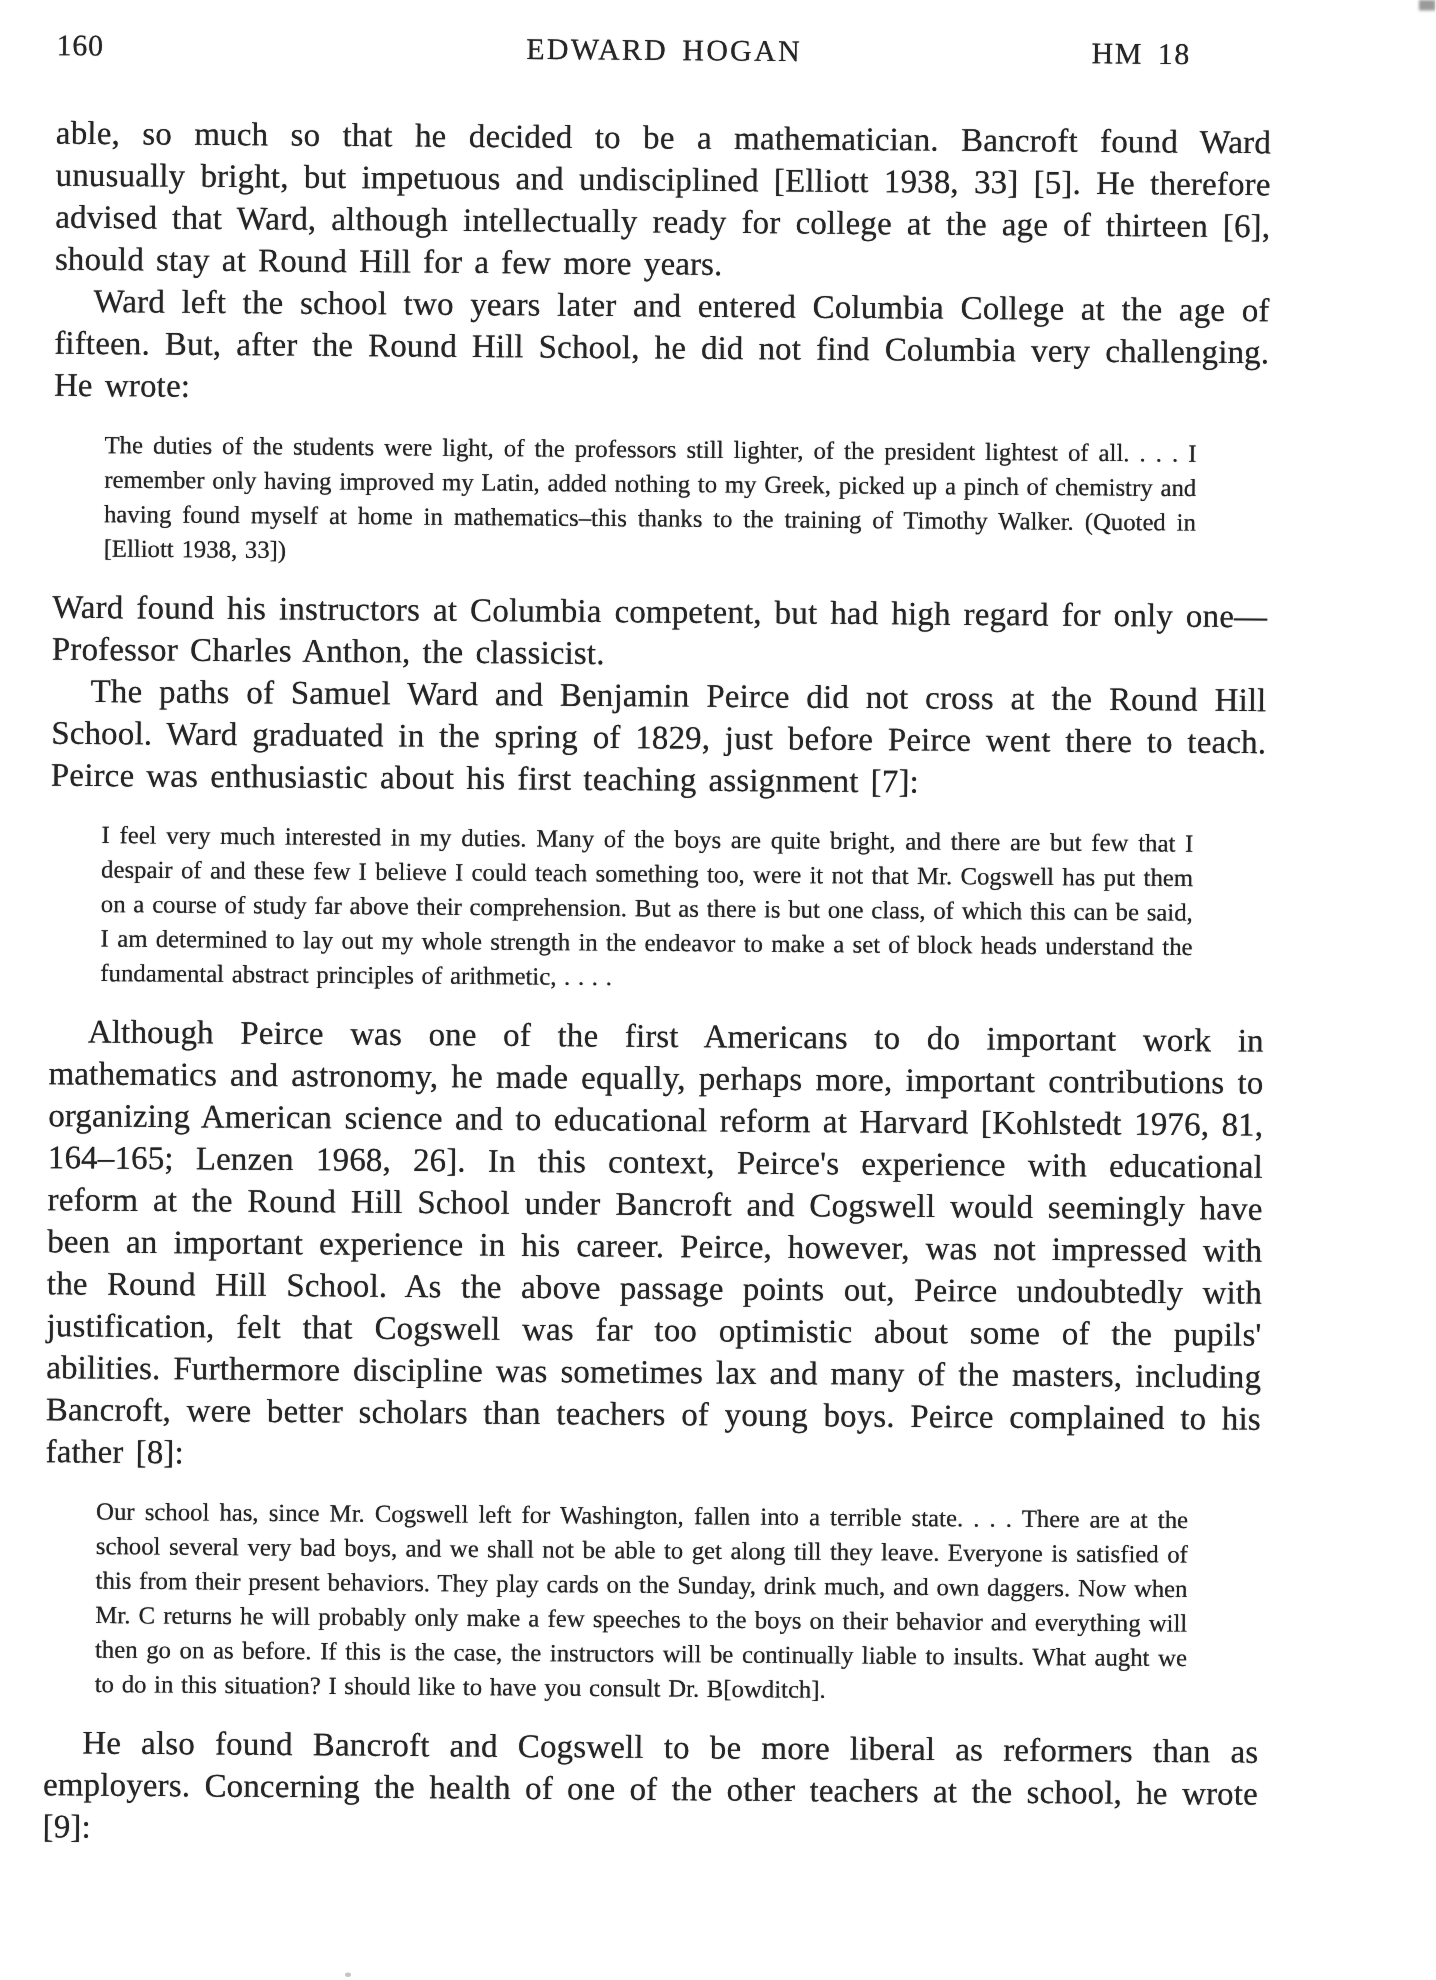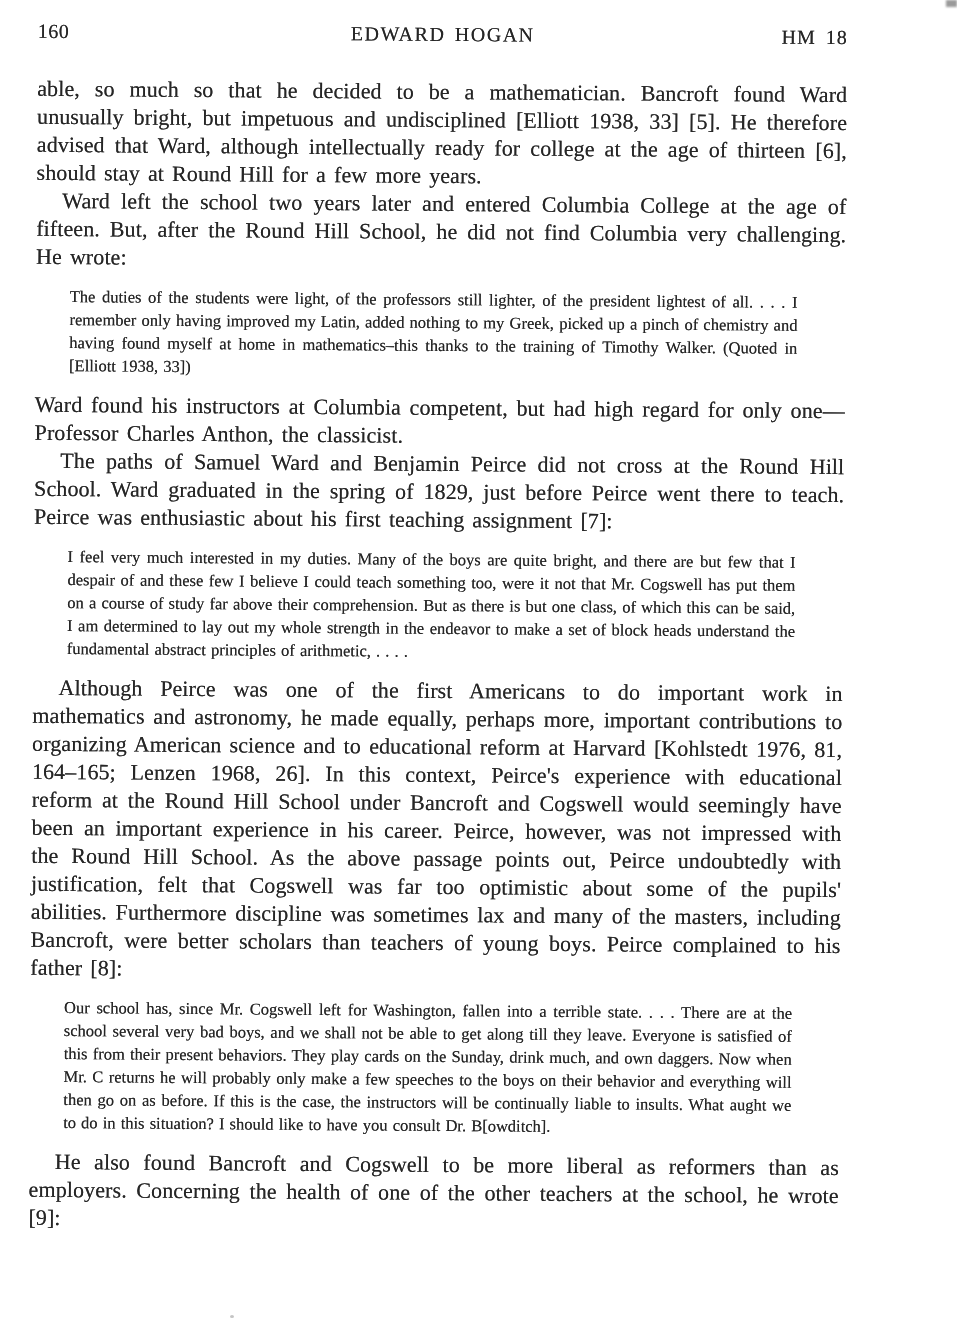--- a/index.html
+++ b/index.html
@@ -41,21 +41,21 @@
     font-family: Liberation Serif, serif;
   }
   .page-header .rtitle {
     flex: 1;
     text-align: center;
     letter-spacing: 1.5px;
     word-spacing: 3px;
   }
   .page-header .jref {
     width: 120px;
-    text-align: right;
+    text-align: left;
     letter-spacing: 1px;
     word-spacing: 4px;
   }
   .para {
     font-size: 22px;
     line-height: 28px;
     text-align: justify;
     word-spacing: 2.5px;
     letter-spacing: 0.1px;
     margin: 0;

